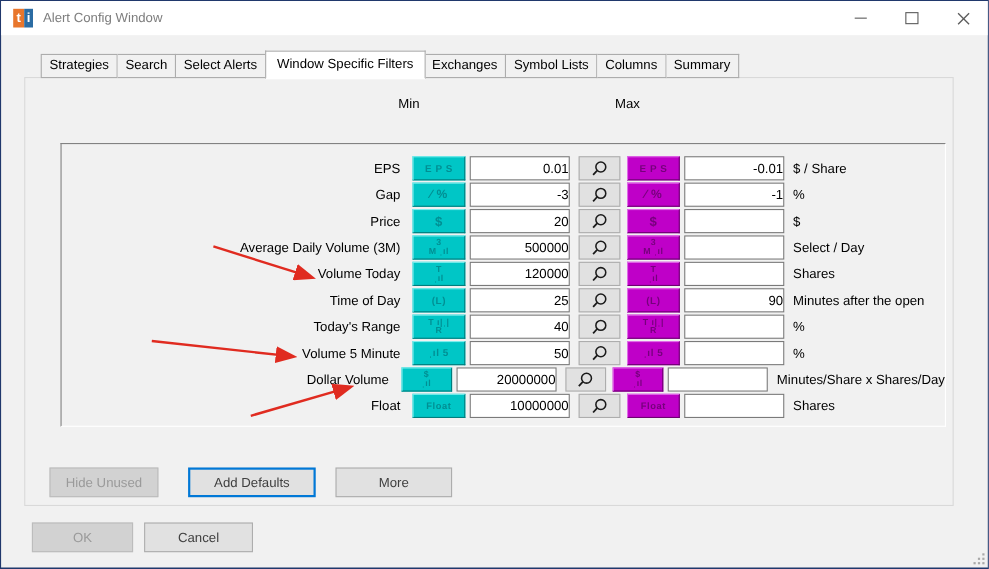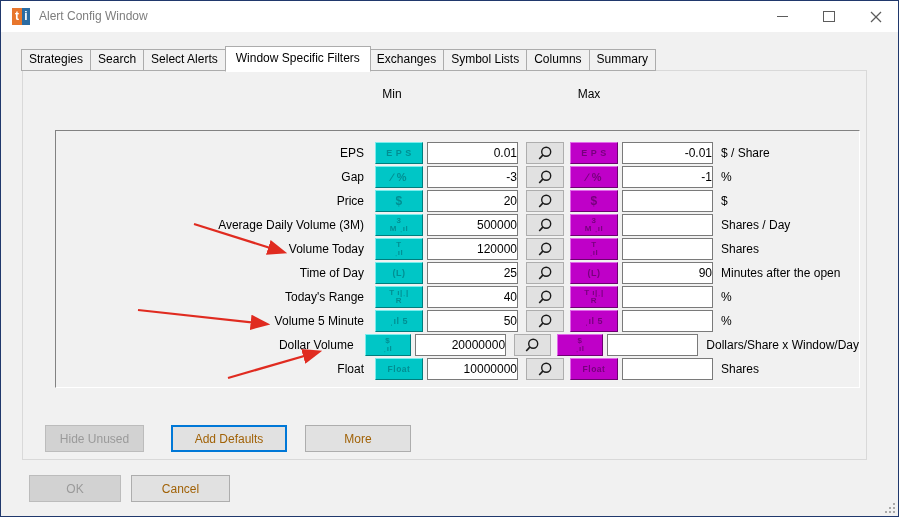--- a/index.html
+++ b/index.html
@@ -12,26 +12,26 @@
   .app-icon .l{width:10px;background:#e8762c;text-align:center;}
   .app-icon .r{width:8px;background:#2b6ca3;text-align:center;}
   .title-text{position:absolute;left:38px;top:8px;color:var(--title_text);font-size:12px;}
   .winbtn{position:absolute;top:0;width:46px;height:31px;display:flex;align-items:center;justify-content:center;}
   .winbtn.min{left:758px;} .winbtn.max{left:805px;} .winbtn.close{left:852px;}
   .g-min{width:11px;height:1px;background:#5c5c5c;}
   .g-max{width:10px;height:9px;border:1px solid #5c5c5c;}
   
   .tabs{position:absolute;left:20px;top:46px;height:24px;display:flex;align-items:flex-end;z-index:3;}
   .tab{height:20px;line-height:19px;padding:0 7px;background:var(--bg);border:1px solid #acacac;border-left-width:0;white-space:nowrap;}
-  .tab:first-child{border-left-width:1px;}
+  .tab:first-child{border-left-width:1px;margin-left:16px;}
   .tab.active{height:24px;line-height:22px;background:#fff;border-left-width:1px;border-bottom:1px solid #fff;padding:0 10px;margin:0 -1px -1px -1px;z-index:4;position:relative;}
   
   .tabpage{position:absolute;left:21px;top:69px;width:845px;height:390px;border:1px solid #d9d9d9;background:var(--bg);box-sizing:border-box;}
   
-  .colhead{position:absolute;top:86px;width:60px;text-align:center;}
+  .colhead{position:absolute;top:86px;width:60px;}
   .colhead.min{left:361px;} .colhead.max{left:558px;}
   
   .panel{position:absolute;left:54px;top:107px;width:805px;height:258px;box-sizing:border-box;
     border:1px solid;border-color:#828282 #ffffff #ffffff #828282;background:var(--bg);margin-top:22px;}
   .rows{padding-top:11px;}
   .row{display:flex;align-items:center;height:22px;margin-bottom:2px;}
   .row-label{width:308px;text-align:right;padding-right:5px;white-space:nowrap;}
   .chip{width:48px;height:22px;box-sizing:border-box;margin-left:6px;padding:0;
     display:flex;align-items:center;justify-content:center;cursor:pointer;
     border:1px solid;font-family:"Liberation Sans",sans-serif;}
@@ -39,21 +39,21 @@
   .chip.magenta{background:var(--magenta);border-color:#e06ae8 #6d0070 #6d0070 #e06ae8;color:var(--magenta_text);}
   .chip-text{font-weight:bold;font-size:8.5px;line-height:8px;white-space:pre-line;text-align:center;letter-spacing:0.5px;}
   .val{width:91px;height:22px;box-sizing:border-box;margin-left:4px;border:1px solid var(--input_border);
     background:#fff;font-family:"Liberation Sans",sans-serif;font-size:12px;padding:0 0 0 3px;text-align:right;}
   .chip.magenta{margin-left:6px;}
   .searchbtn{width:38px;height:22px;box-sizing:border-box;margin-left:8px;background:var(--button_face);
     border:1px solid var(--button_border);display:flex;align-items:center;justify-content:center;cursor:pointer;padding:0;}
   .unit{margin-left:8px;white-space:nowrap;}
   
   .btn{position:absolute;box-sizing:border-box;background:var(--button_face);border:1px solid var(--button_border);
-    font-family:"Liberation Sans",sans-serif;font-size:12px;color:#a16207;display:flex;align-items:center;justify-content:center;cursor:pointer;}
+    font-family:"Liberation Sans",sans-serif;font-size:12px;color:#404040;display:flex;align-items:center;justify-content:center;cursor:pointer;}
   .btn.disabled{background:#d2d2d2;border-color:#bcbcbc;color:var(--disabled_text);cursor:default;}
   .btn.default{border:2px solid var(--accent_blue);}
   #btn-hide-unused{left:44px;top:424px;width:99px;height:27px;}
   #btn-add-defaults{left:170px;top:424px;width:116px;height:27px;}
   #btn-more{left:304px;top:424px;width:106px;height:27px;}
   #btn-ok{left:28px;top:474px;width:92px;height:27px;}
   #btn-cancel{left:130px;top:474px;width:99px;height:27px;}
   #btn-flip{left:772px;top:474px;width:99px;height:27px;}
   
   #arrows{position:absolute;left:0;top:0;width:899px;height:517px;pointer-events:none;z-index:5;}
@@ -172,21 +172,21 @@
       <svg width="18" height="17" viewBox="0 0 18 17">
         <circle cx="10.2" cy="6.8" r="4.5" fill="none" stroke="#1b1b1b" stroke-width="1.4"></circle>
         <line x1="6.8" y1="10.1" x2="3.2" y2="14" stroke="#1b1b1b" stroke-width="1.6"></line>
       </svg>
     </button>
     <button class="chip magenta">
             <span class="chip-text" style="font-size: 8px;">3
 M ˌıl</span>
           </button>
     <input class="val" value="" style="">
-    <div class="unit">Shares / Day</div>
+    <div class="unit">Select / Day</div>
   </div>
 
   <div class="row">
     <div class="row-label">Volume Today</div>
     <button class="chip cyan">
             <span class="chip-text" style="font-size: 8px;">T
 ˌıl</span>
           </button>
     <input class="val" value="120000" style="">
     <button class="searchbtn">
@@ -273,21 +273,21 @@
       <svg width="18" height="17" viewBox="0 0 18 17">
         <circle cx="10.2" cy="6.8" r="4.5" fill="none" stroke="#1b1b1b" stroke-width="1.4"></circle>
         <line x1="6.8" y1="10.1" x2="3.2" y2="14" stroke="#1b1b1b" stroke-width="1.6"></line>
       </svg>
     </button>
     <button class="chip magenta">
             <span class="chip-text" style="font-size: 8px;">$
 ˌıl</span>
           </button>
     <input class="val" value="" style="">
-    <div class="unit">Dollars/Share x Window/Day</div>
+    <div class="unit">Minutes/Share x Shares/Day</div>
   </div>
 
   <div class="row">
     <div class="row-label">Float</div>
     <button class="chip cyan">
             <span class="chip-text" style="font-size: 8.5px;">Float</span>
           </button>
     <input class="val" value="10000000" style="">
     <button class="searchbtn">
       <svg width="18" height="17" viewBox="0 0 18 17">

